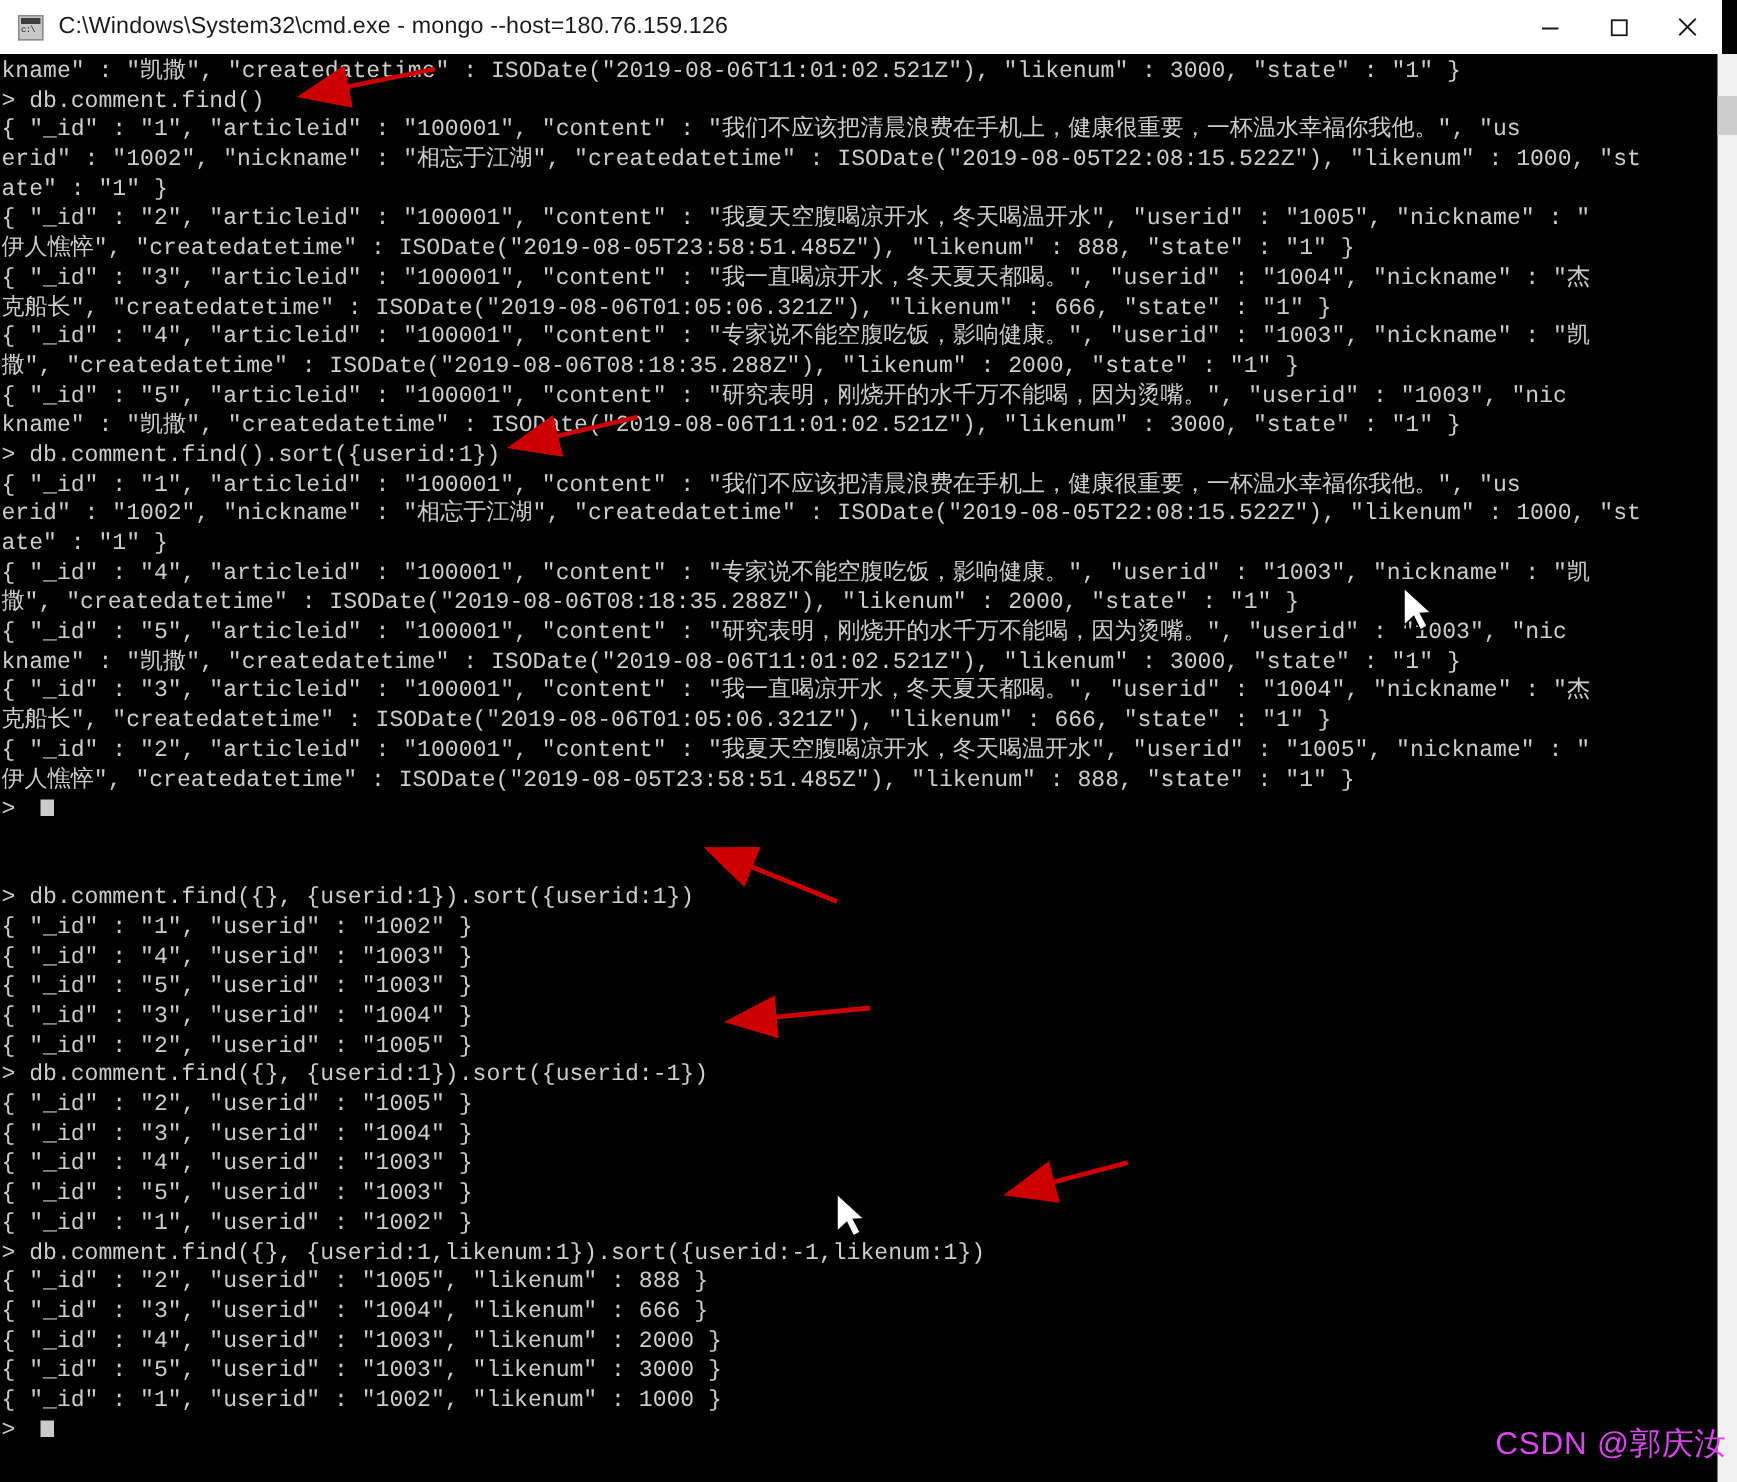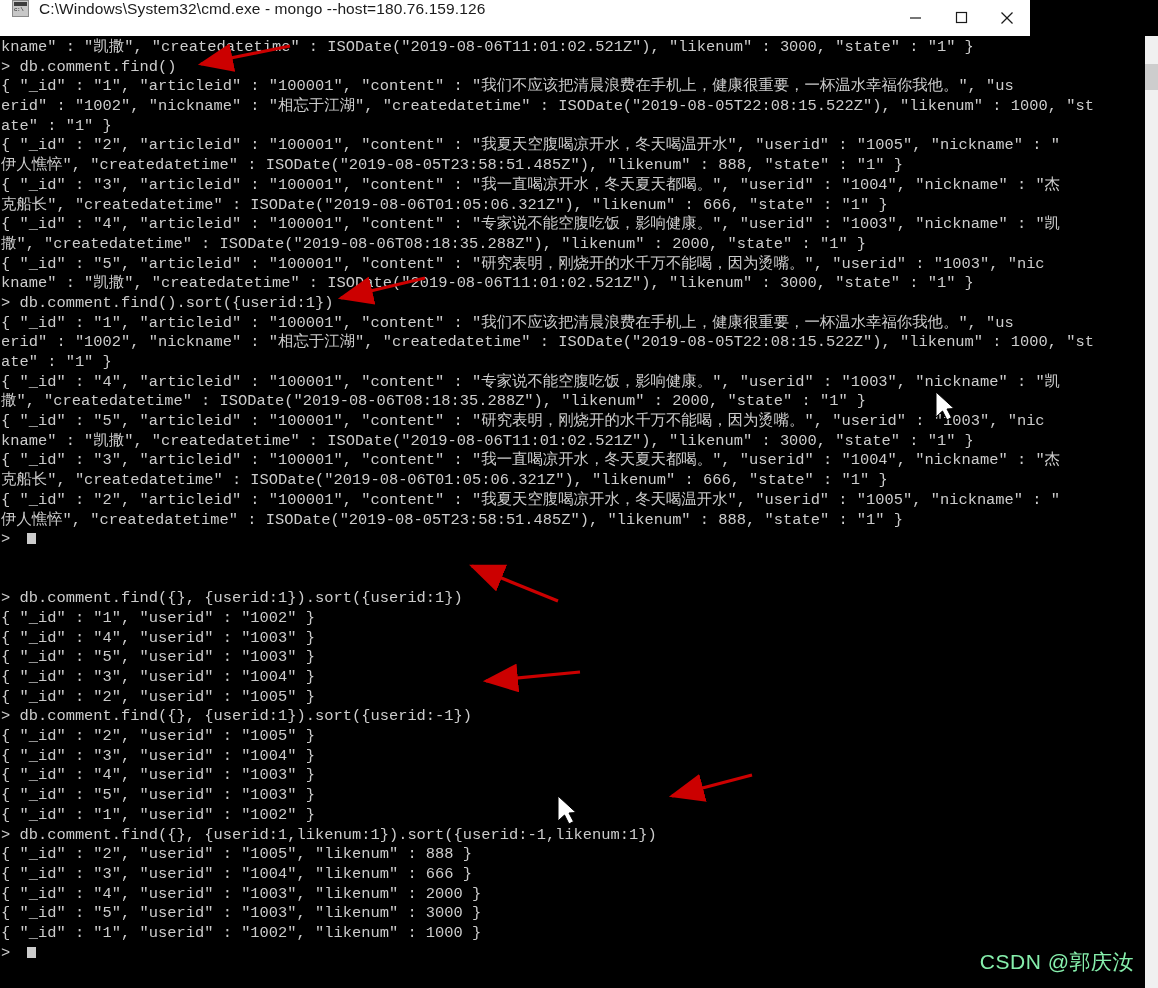--- a/index.html
+++ b/index.html
@@ -17,26 +17,26 @@
     position: relative;
     width: 1158px;
     height: 988px;
     background: #000000;
     overflow: hidden;
   }
   
   .titlebar {
     position: absolute;
     left: 0; top: 0;
-    width: 1030px;
+    width: 1148px;
     height: 36px;
     background: #ffffff;
     border-bottom: 1px solid #d9d9d9;
     display: flex;
-    align-items: flex-start;
+    align-items: center;
   }
   .tb-icon {
     width: 17px;
     height: 17px;
     margin-left: 12px;
     margin-right: 10px;
     background: #c8c8c8;
     border: 1px solid #8a8a8a;
     position: relative;
     flex: none;
@@ -136,25 +136,25 @@
   .overlay {
     position: absolute;
     left: 0; top: 0;
     width: 1158px;
     height: 988px;
     pointer-events: none;
   }
   
   .watermark {
     position: absolute;
-    right: 24px;
+    right: 7px;
     bottom: 12px;
     font-family: "Liberation Sans", sans-serif;
     font-size: 21px;
-    color: #86efac;
+    color: #d946ef;
     letter-spacing: 0.5px;
   }
 </style>
 </head>
 <body>
 
 <div class="window">
 
   <div class="titlebar">
     <div class="tb-icon"></div>

